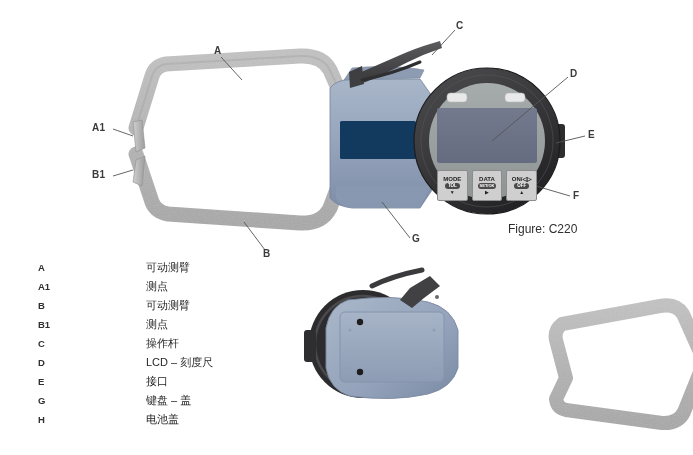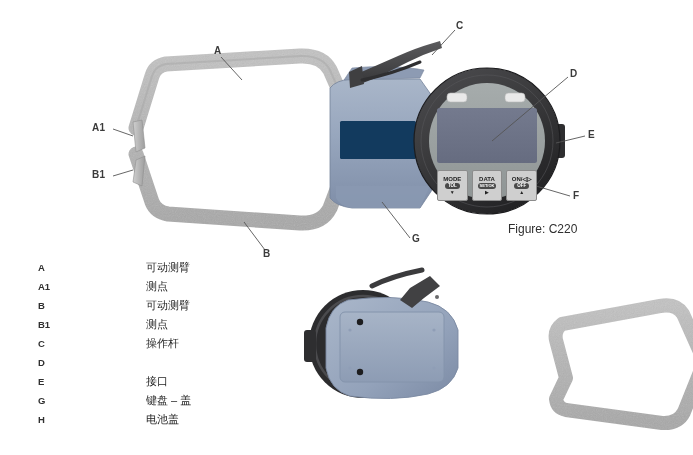--- a/index.html
+++ b/index.html
@@ -286,20 +286,21 @@
     <div class="legend-row">
       <div class="legend-key">B1</div>
       <div class="legend-desc">测点</div>
     </div>
     <div class="legend-row">
       <div class="legend-key">C</div>
       <div class="legend-desc">操作杆</div>
     </div>
     <div class="legend-row">
       <div class="legend-key">D</div>
+      <div class="legend-desc">LCD – 刻度尺</div>
     </div>
     <div class="legend-row">
       <div class="legend-key">E</div>
       <div class="legend-desc">接口</div>
     </div>
     <div class="legend-row">
       <div class="legend-key">G</div>
       <div class="legend-desc">键盘 – 盖</div>
     </div>
     <div class="legend-row">

